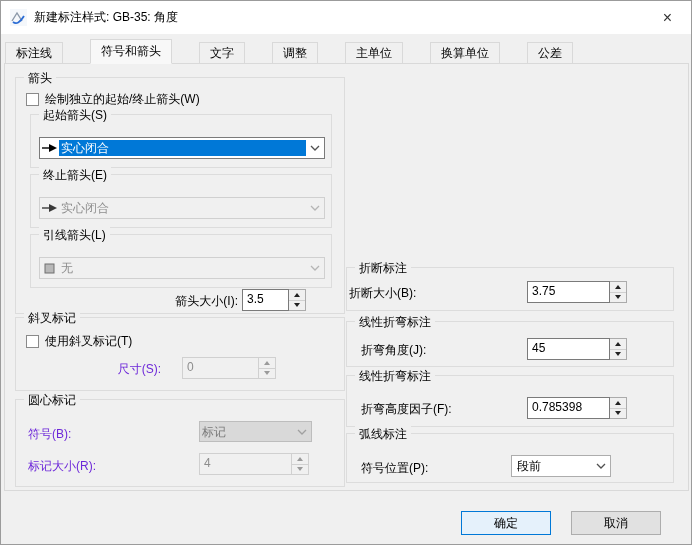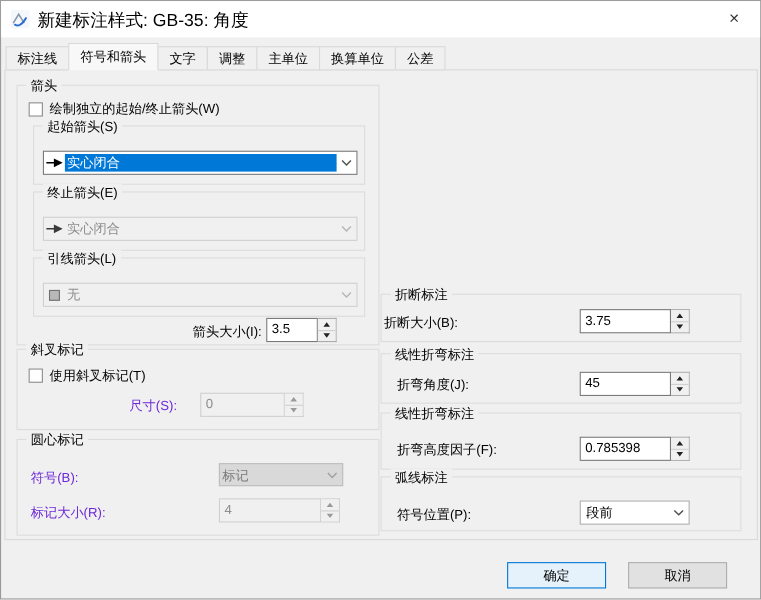--- a/index.html
+++ b/index.html
@@ -5,24 +5,24 @@
   html,body{margin:0;padding:0;}
   body{
     width:692px;height:545px;position:relative;overflow:hidden;
     font-family:"Liberation Sans","DejaVu Sans",sans-serif;font-size:12px;color:#000;
     background:#fff;
   }
   .dialog{position:absolute;inset:0;background:#f0f0f0;border:1px solid #9b9b9b;box-sizing:border-box;}
   
   .titlebar{position:absolute;left:0;top:0;right:0;height:33px;background:#ffffff;}
   .title-icon{position:absolute;left:9px;top:8px;width:17px;height:17px;}
-  .title-text{position:absolute;left:33px;top:8px;font-size:16px;white-space:nowrap;}
+  .title-text{position:absolute;left:33px;top:8px;font-size:12px;white-space:nowrap;}
   .close-btn{position:absolute;right:1px;top:1px;width:45px;height:31px;display:flex;align-items:center;justify-content:center;font-size:16px;color:#333;cursor:default;}
   
-  .tabbar{position:absolute;left:4px;top:39px;height:24px;display:flex;align-items:flex-end;z-index:3;}
+  .tabbar{position:absolute;left:4px;top:39px;height:24px;display:flex;align-items:flex-end;z-index:3;gap:28px;}
   .tab{height:20px;line-height:20px;padding:0 10px;background:#f0f0f0;border:1px solid #d9d9d9;margin-right:-1px;white-space:nowrap;}
   .tab.active{height:23px;line-height:23px;background:#f8f8f8;border-bottom:1px solid #f8f8f8;position:relative;z-index:4;margin-top:26px;}
   .tabpanel{position:absolute;left:3px;top:62px;width:685px;height:428px;background:#f0f0f0;border:1px solid #d9d9d9;box-sizing:border-box;z-index:1;}
   
   .group{position:absolute;border:1px solid #dcdcdc;box-sizing:border-box;z-index:2;}
   .gtitle{position:absolute;top:-8px;left:8px;background:#f0f0f0;padding:0 4px;white-space:nowrap;}
   .lbl{position:absolute;white-space:nowrap;}
   .lbl.dis{color:#6d28d9;}
   
   .cbrow{position:absolute;display:flex;align-items:center;gap:6px;}
@@ -272,21 +272,21 @@
         <div class="sb">
             <span class="tri-dn"></span>
           </div>
       </div>
     </div>
   </div>
 
   <div class="group" style="left:345px;top:432px;width:328px;height:50px;">
     <span class="gtitle">弧线标注</span>
     <span class="lbl" style="left:14px;top:26px;">符号位置(P):</span>
-    <div class="combo" style="left:180px;top:21px;width:100px;border-color:#adadad;">
+    <div class="combo" style="left:164px;top:21px;width:100px;border-color:#adadad;">
       <span class="text-cell" style="padding-left:5px;">段前</span>
       <span class="drop-btn">
         <svg width="10" height="6" viewBox="0 0 10 6">
             <polyline points="1,1 5,5 9,1" fill="none" stroke="currentColor" stroke-width="1.3"></polyline>
           </svg>
       </span>
     </div>
   </div>
 
   <div class="btn ok" style="left:460px;top:510px;">

